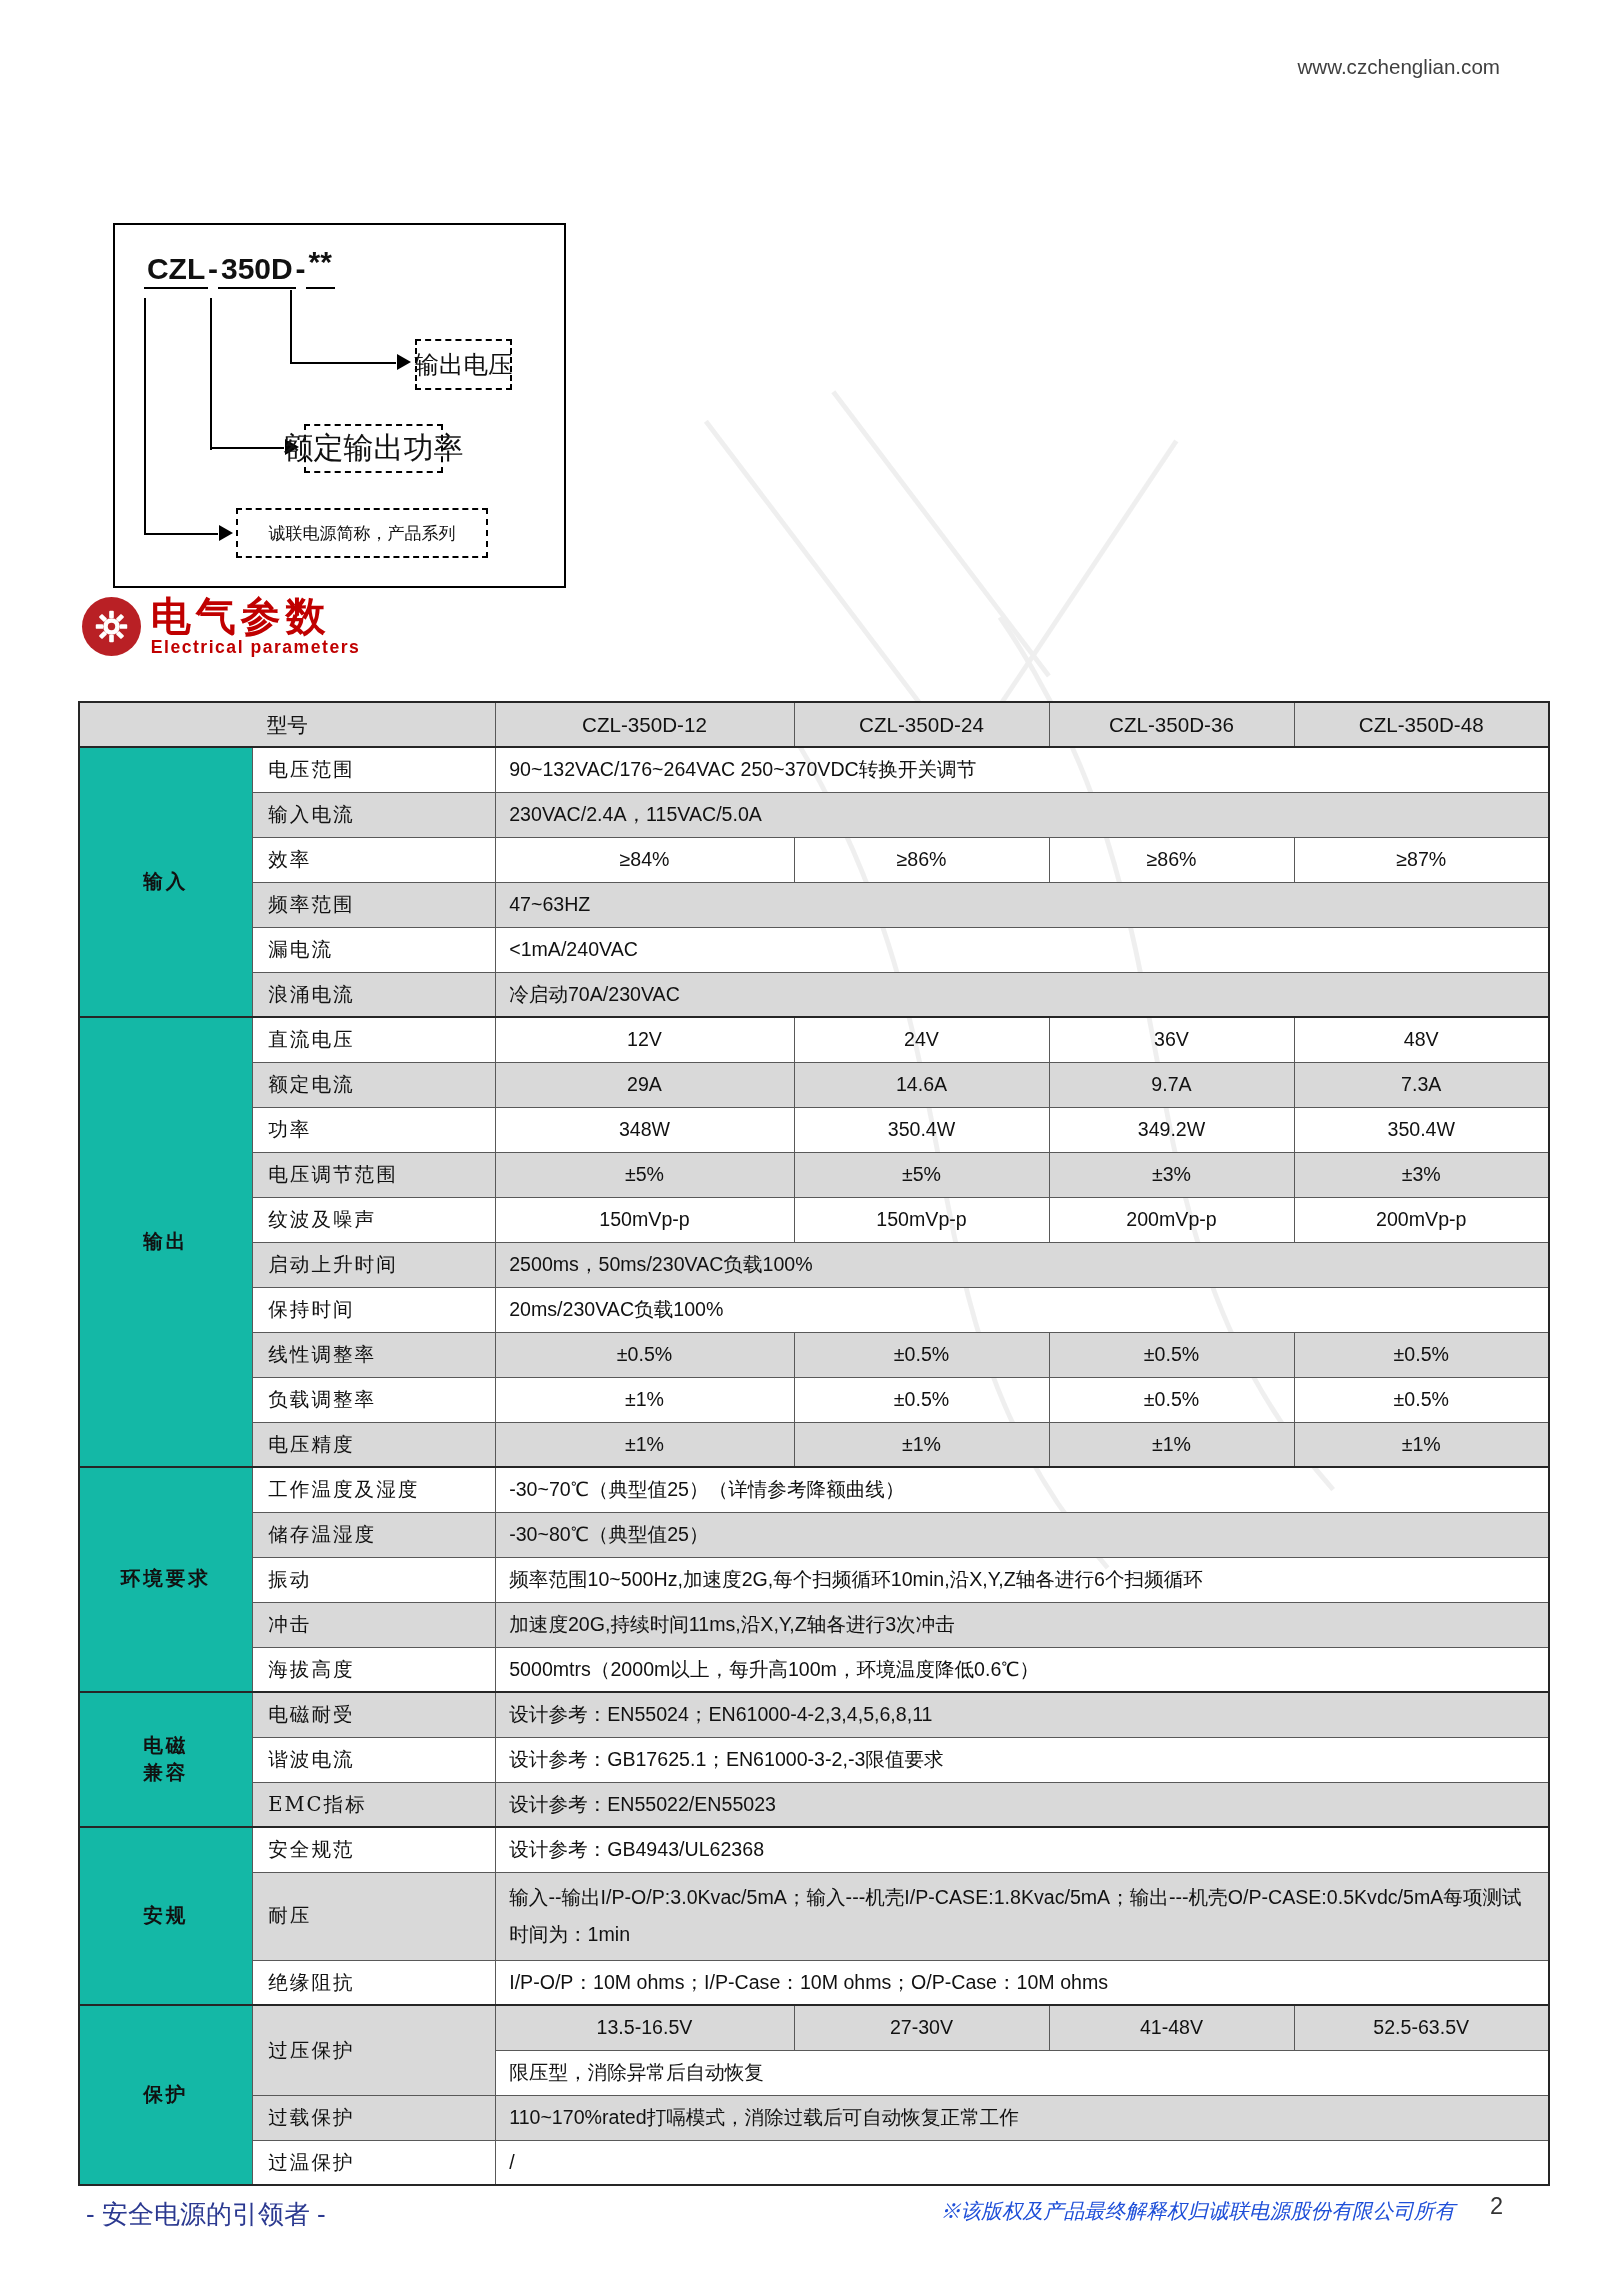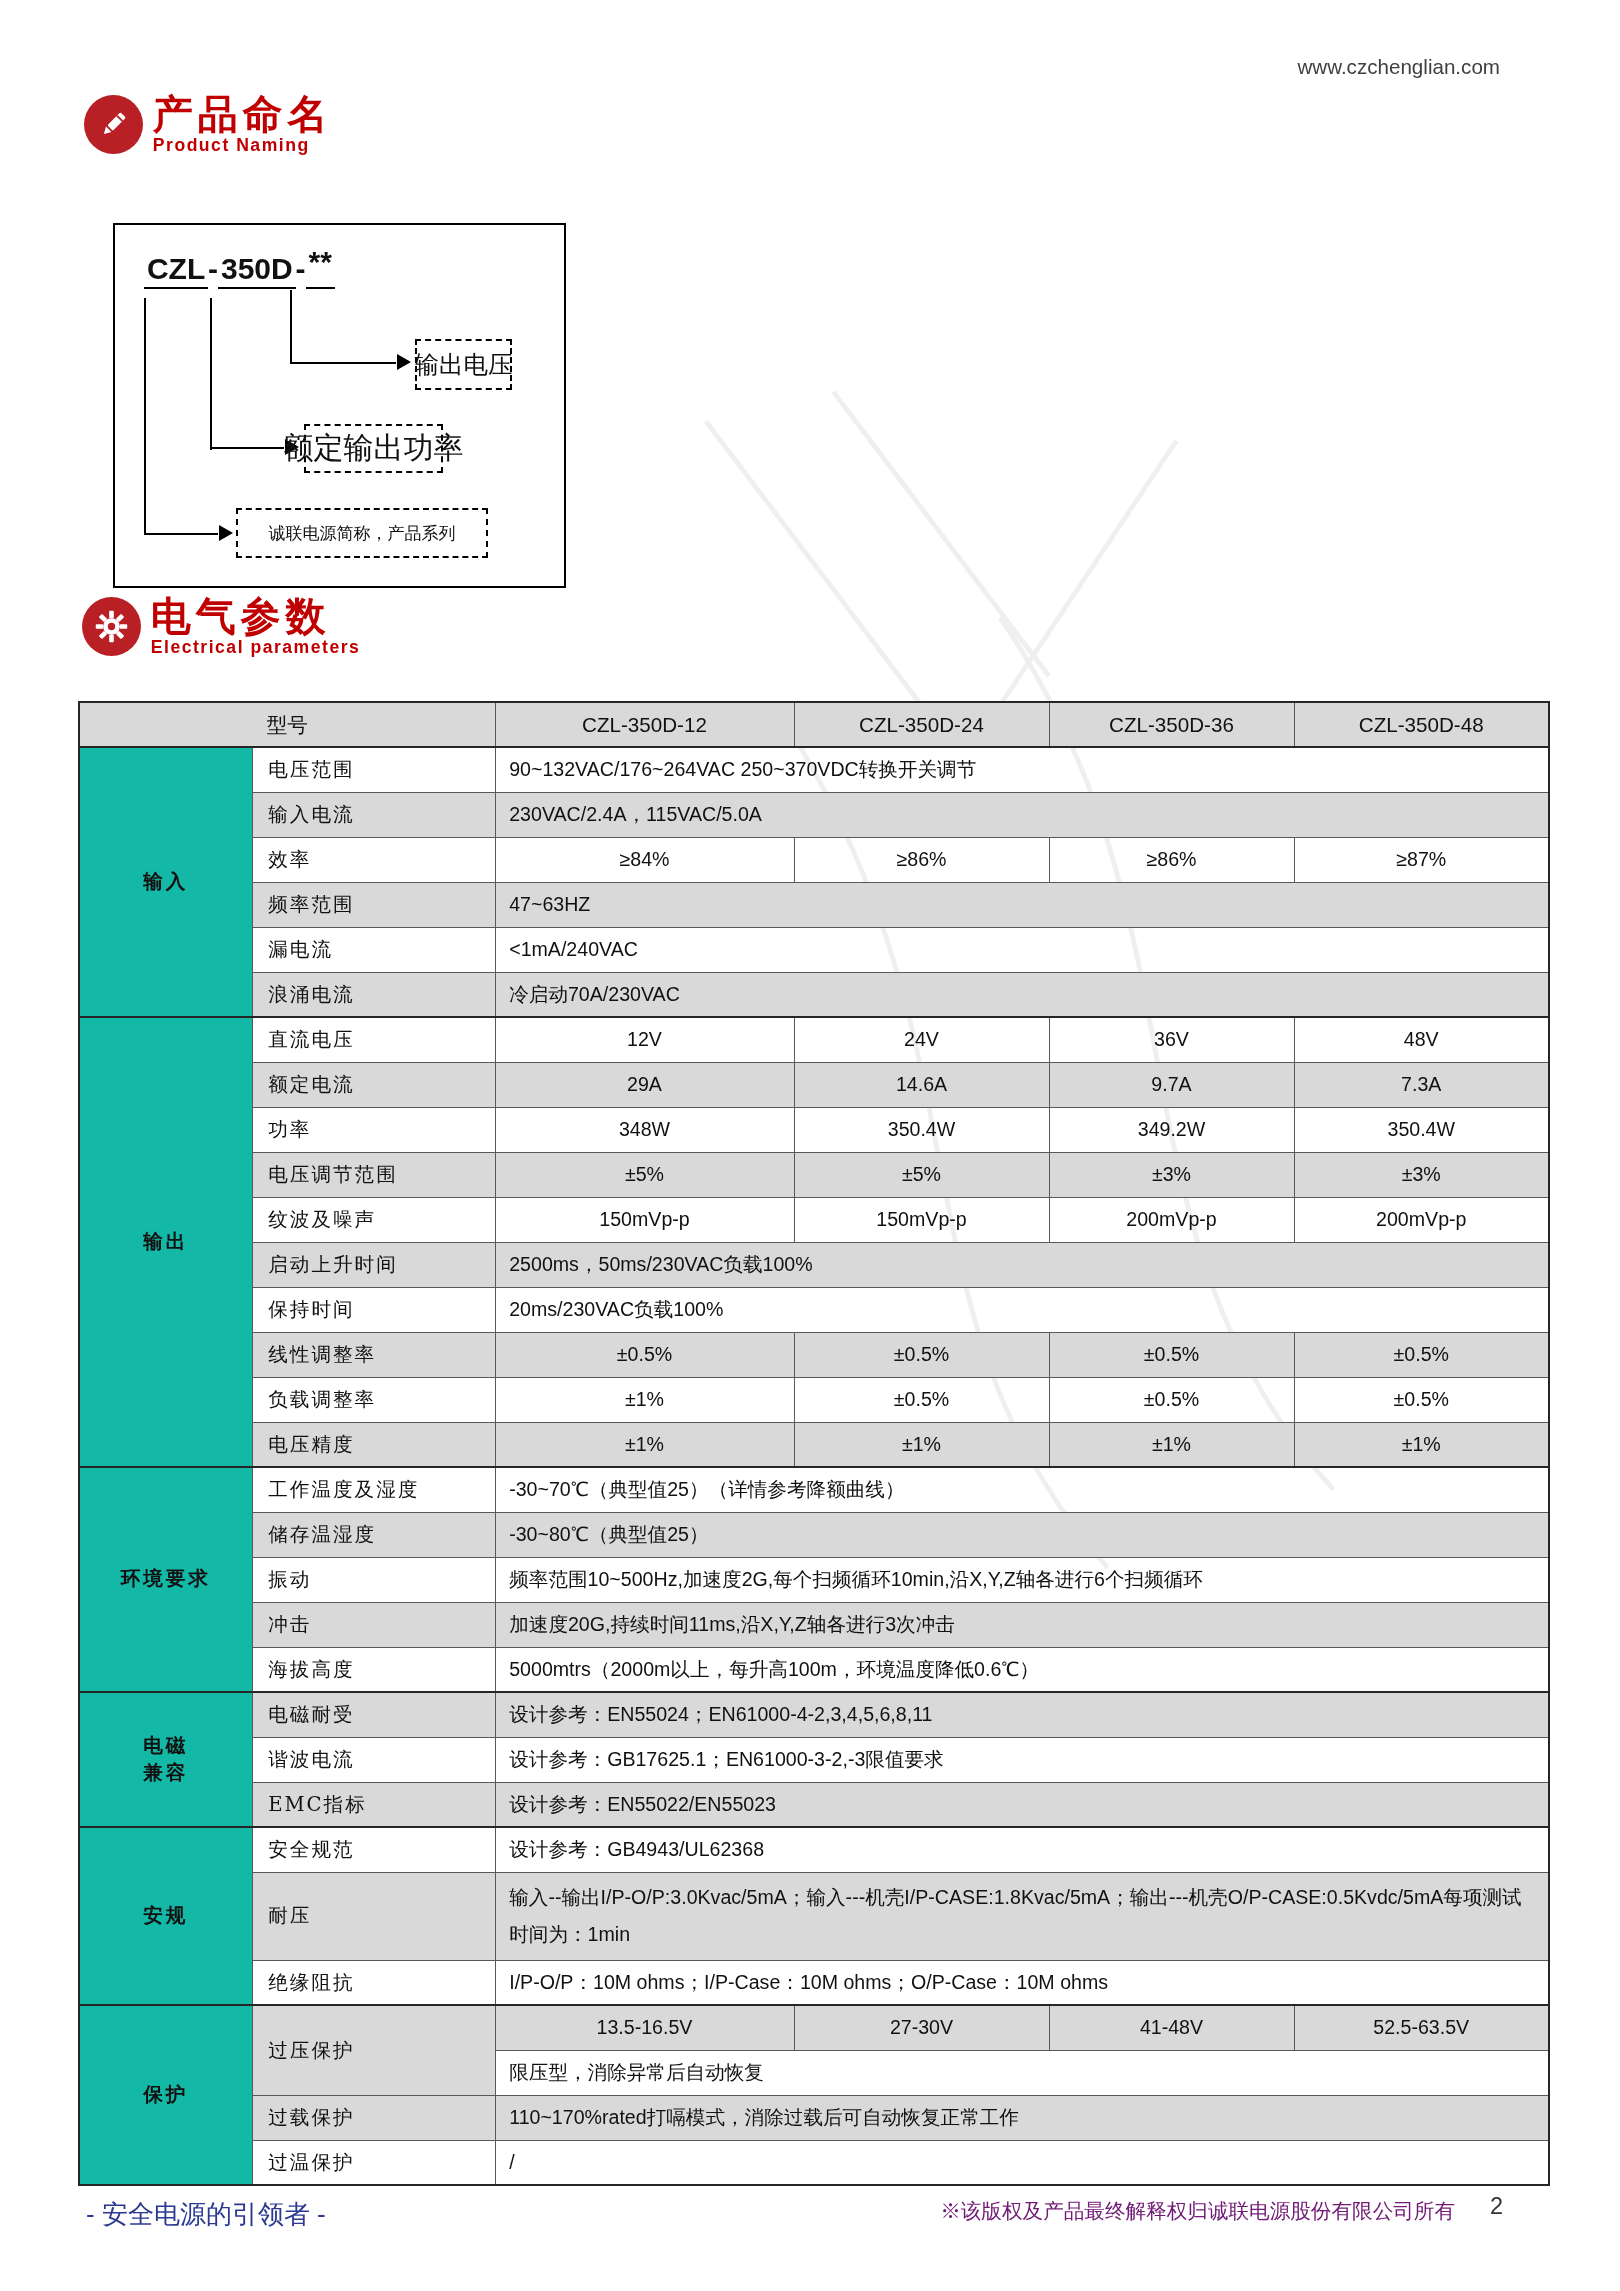--- a/index.html
+++ b/index.html
@@ -53,45 +53,30 @@
     font-family:"DejaVu Serif", serif; line-height:1.35; }
   td.label-cell { padding-left:15.7px; letter-spacing:2px; font-family:"DejaVu Serif", serif; }
   td.value-cell { text-align:center; }
   td.span-cell  { text-align:left; padding-left:13.7px; padding-right:9.8px; }
   td.shade { background:#d9d9d9; }
   tr.group-start td { border-top:2.9px solid #262626; }
   tr.tall td { height:88px; line-height:1.9; }
 
   
   .footer-left  { position:absolute; left:86px;  top:2197px; font-size:26px; color:#2b3990; }
-  .footer-right { position:absolute; right:165px; top:2197px; font-size:20.6px; color:#701a75; }
+  .footer-right { position:absolute; right:165px; top:2197px; font-size:20.6px; color:#1d4ed8;font-style:italic; }
   .page-num     { position:absolute; right:117px; top:2193px; font-size:23.5px; color:#333; }
 </style>
 </head>
 <body>
 
 <div class="page">
 
   <div class="site-url">www.czchenglian.com</div>
 
-  <div class="sec-hdr" id="hdr-naming">
-    <div class="badge">
-      <svg width="33" height="33" viewBox="0 0 34 34">
-        <g transform="rotate(45 17 17)">
-          <rect x="13" y="3" width="8" height="19" rx="1.5" fill="#ffffff"></rect>
-          <rect x="13" y="7" width="8" height="2" fill="#b92025"></rect>
-          <polygon points="13,24 21,24 17,31" fill="#ffffff"></polygon>
-        </g>
-      </svg>
-    </div>
-    <div class="hdr-text">
-      <div class="hdr-cn">产品命名</div>
-      <div class="hdr-en">Product  Naming</div>
-    </div>
-  </div>
 
   <div class="naming-box">
     <div class="model-line" id="model-line"><span class="seg u">CZL</span><span class="seg"> - </span><span class="seg u">350D</span><span class="seg"> -  </span><span class="seg u"><span class="raised-inner">**</span></span></div>
 
     <div class="vline" id="line-v-series"></div>
     <div class="harrow" id="arr-series"></div>
     <div class="dashed-box" id="callout-series">诚联电源简称，产品系列</div>
 
     <div class="vline" id="line-v-power"></div>
     <div class="harrow" id="arr-power"></div>

